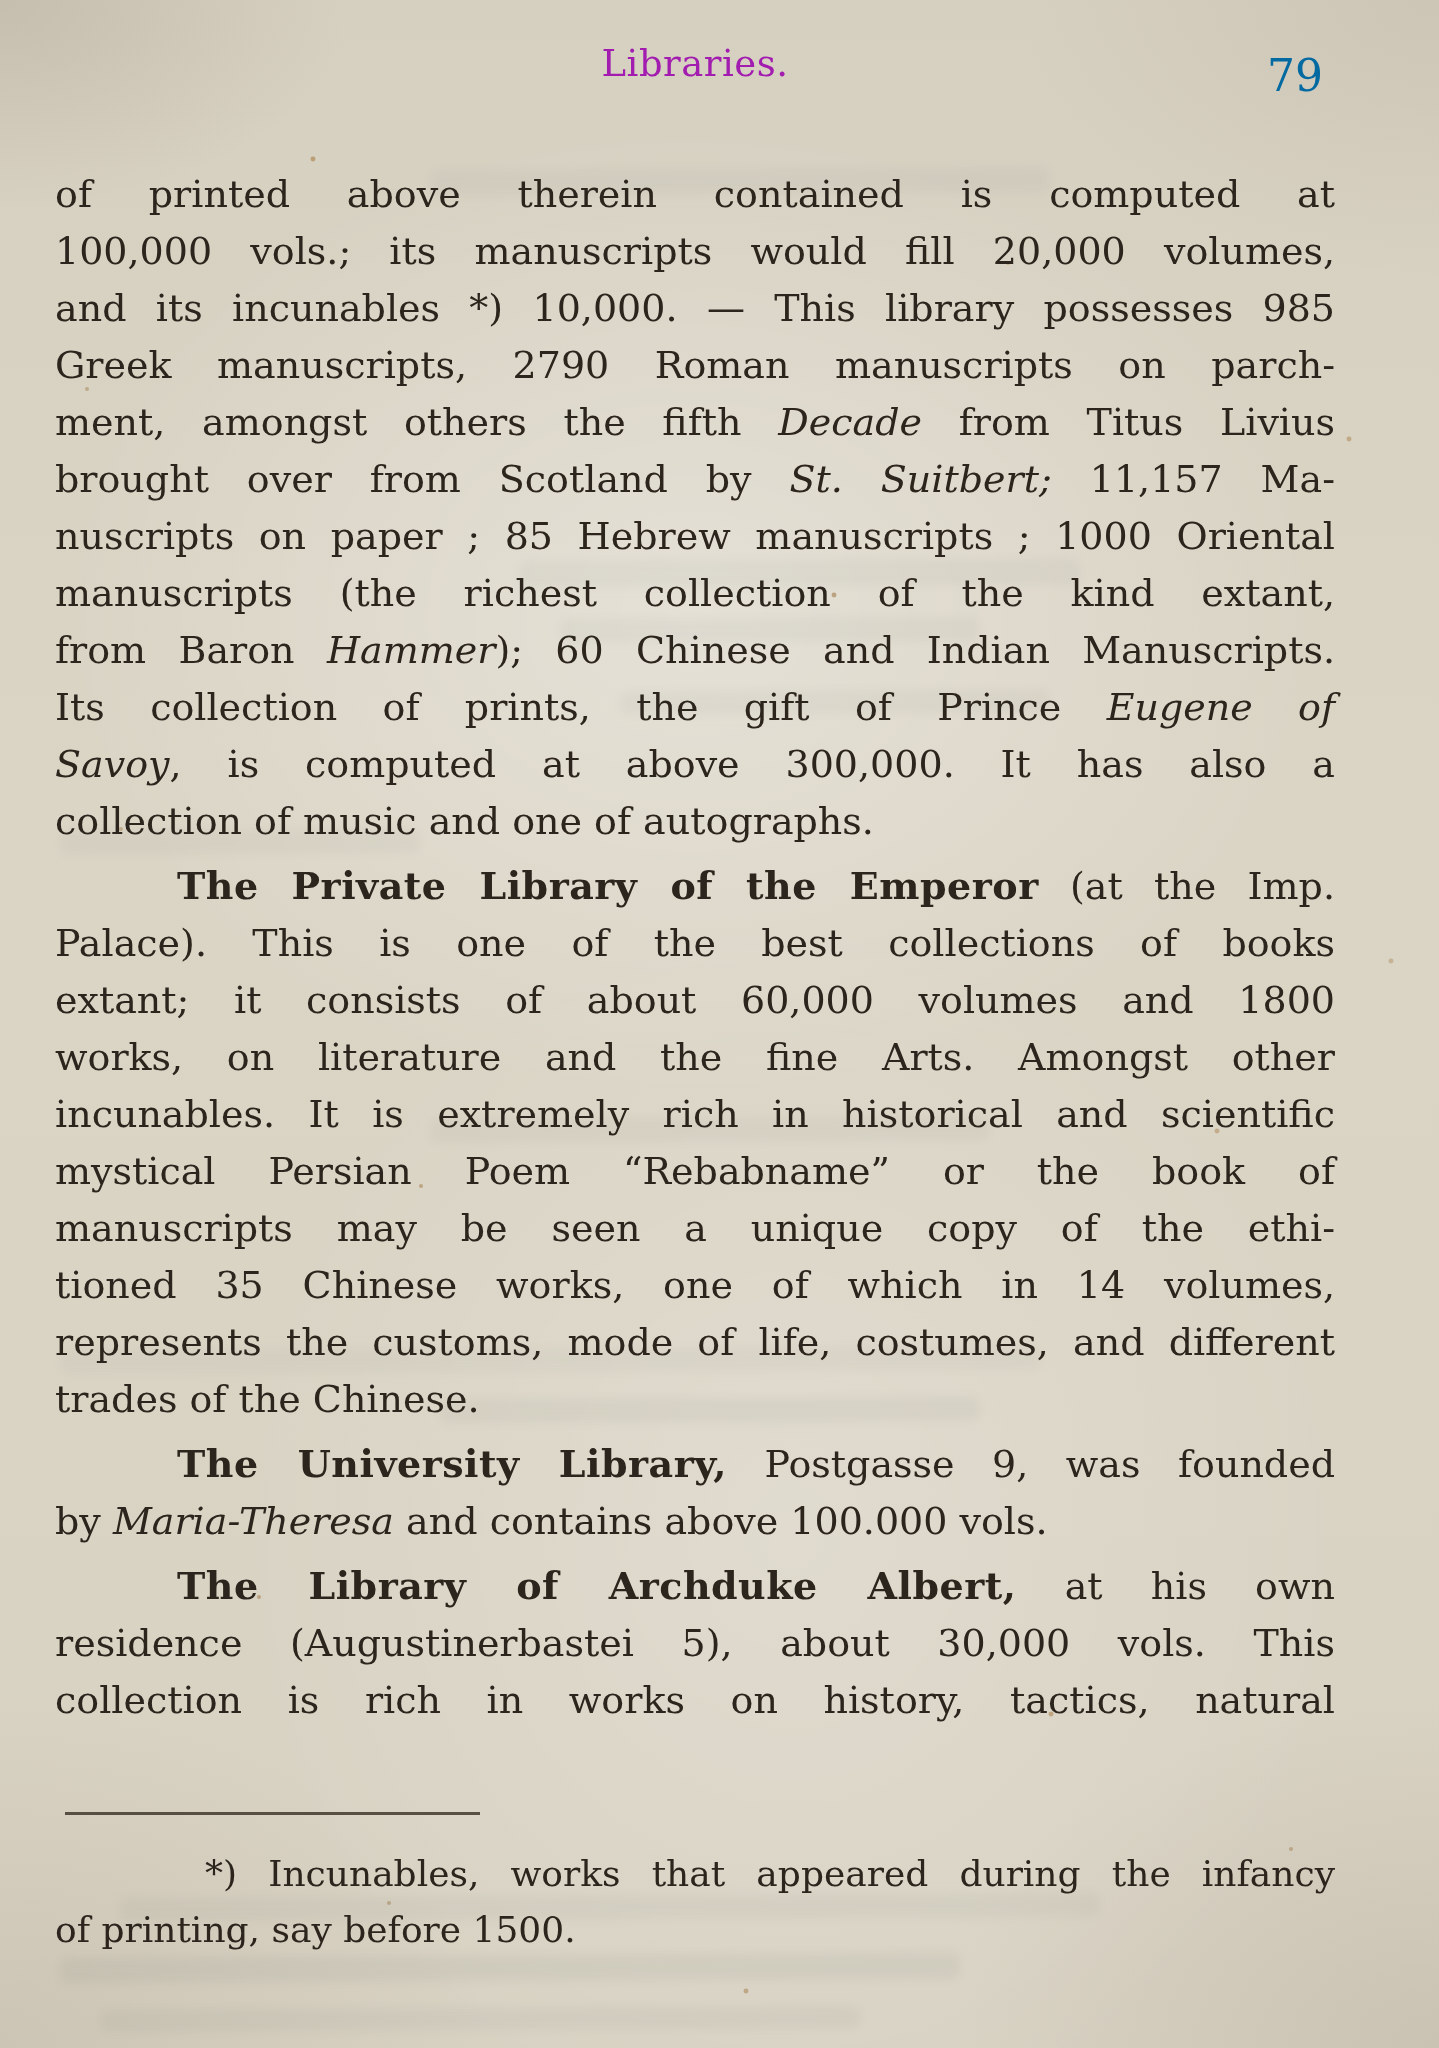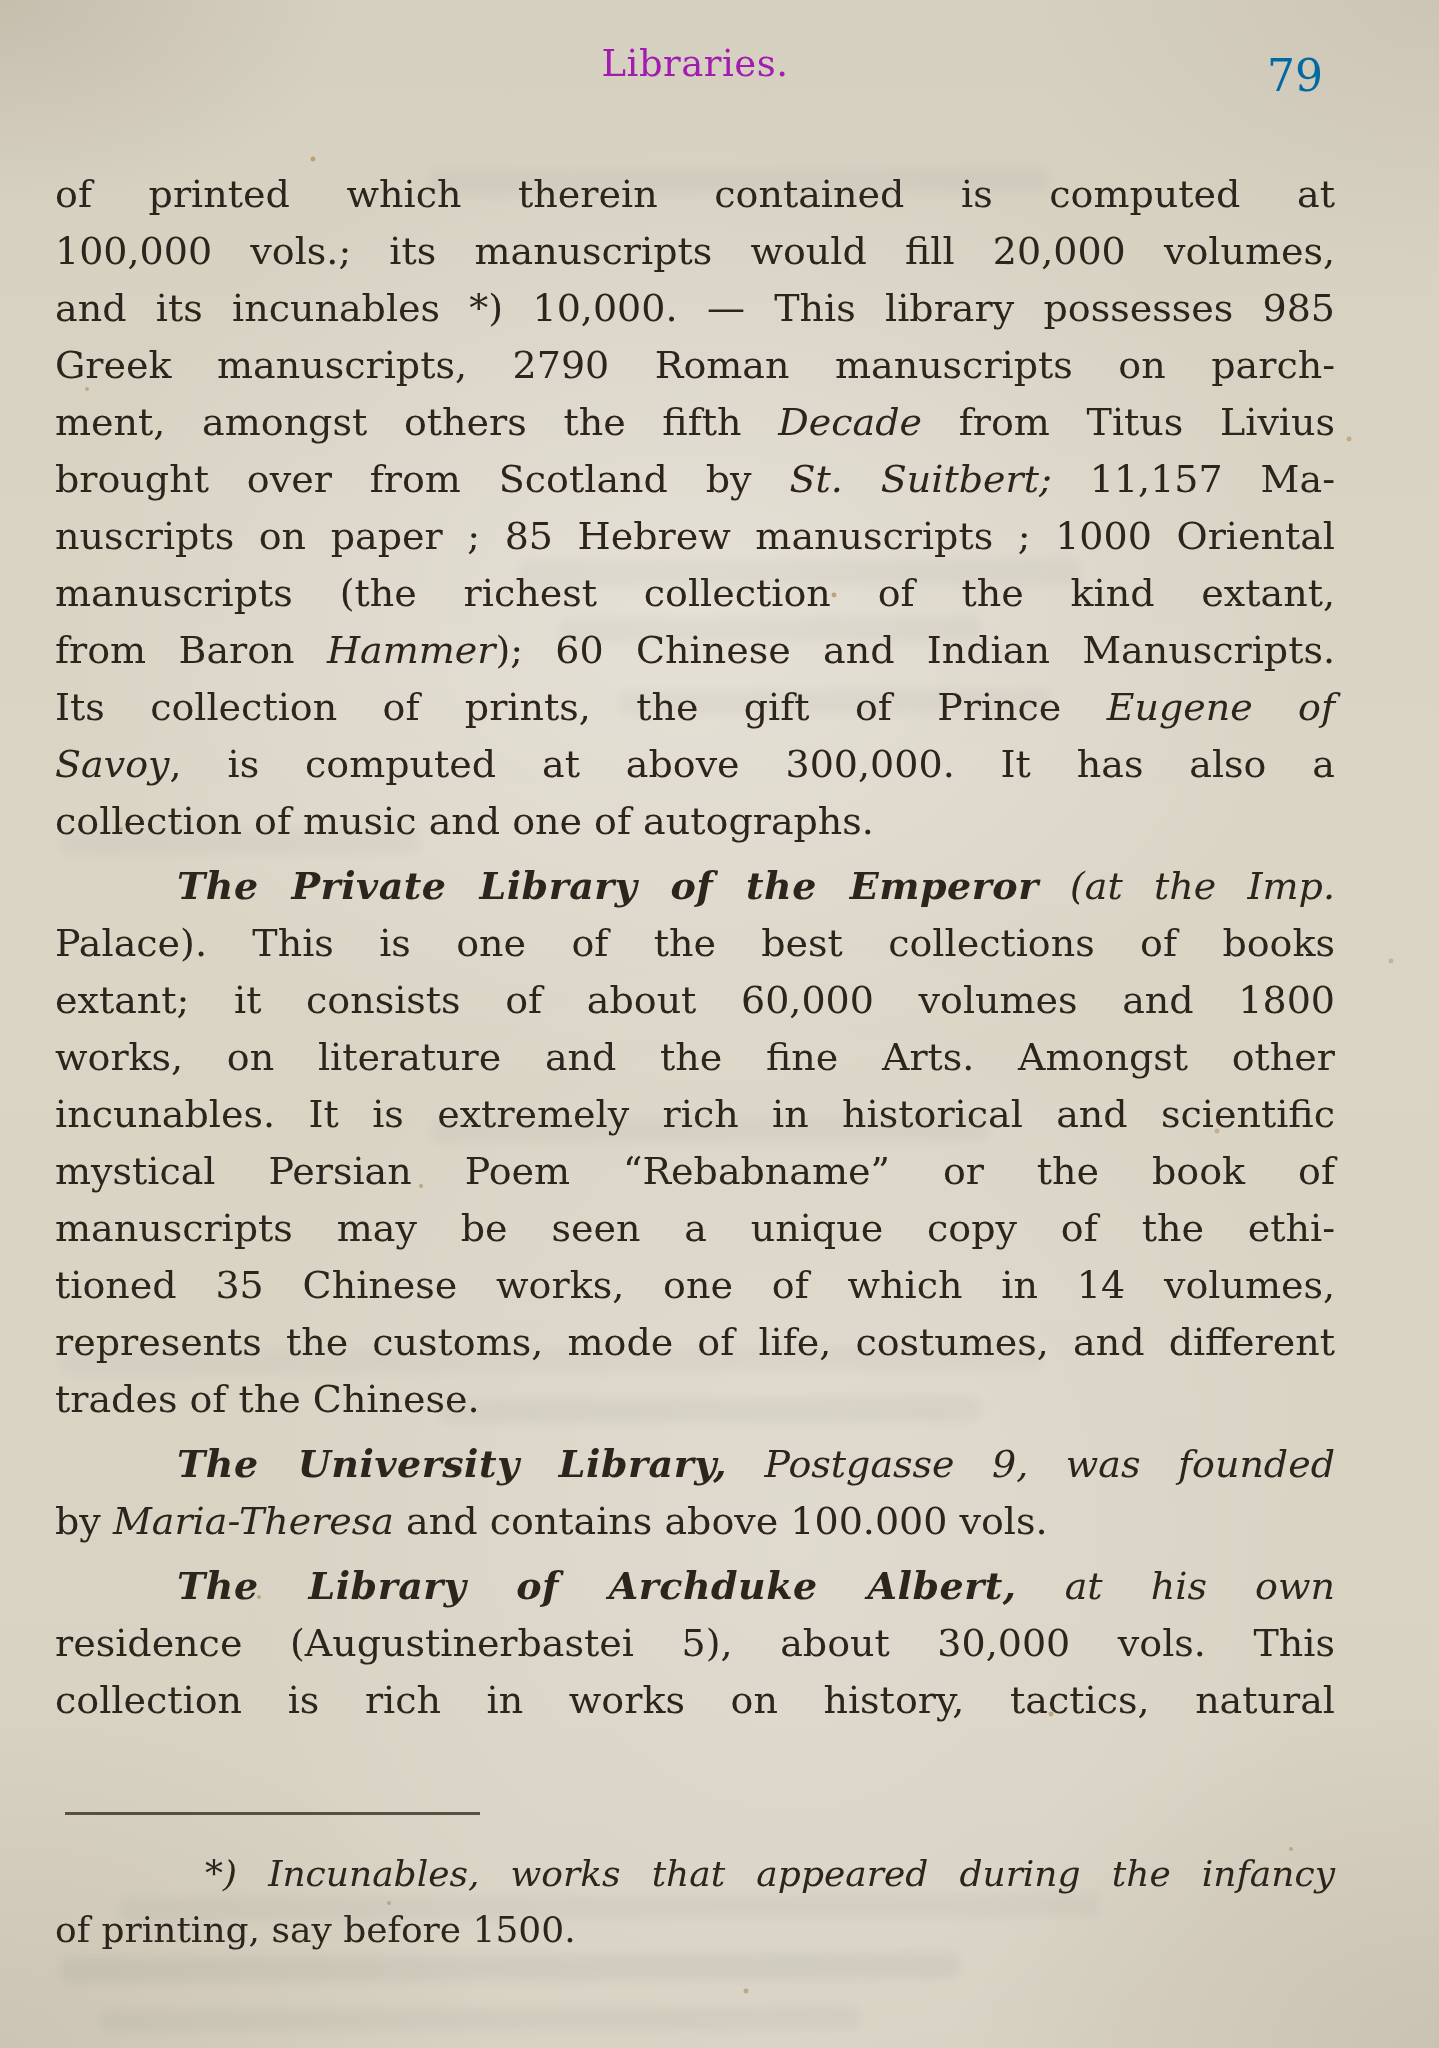--- a/index.html
+++ b/index.html
@@ -67,21 +67,21 @@
   .text-column{
     position:absolute;left:55px;top:166px;width:1280px;color:#2c251d;
     font-size:38px;line-height:57px;
   }
   .paragraph{margin:0 0 7px 0;}
   .line{
     text-align:justify;text-align-last:justify;
     white-space:normal;
   }
   .line.lastline{text-align-last:left;}
-  .line.indent{padding-left:122px;font-style:italic;}
+  .line.indent{padding-left:122px;}
   .seg-i{font-style:italic;}
   .seg-b{font-weight:bold;letter-spacing:.5px;}
 
   .footnote-rule{
     position:absolute;left:65px;top:1812px;width:415px;height:3px;
     background:#41382c;opacity:.85;
   }
   .footnote{
     position:absolute;left:55px;top:1846px;width:1280px;color:#2c251d;
     font-size:36px;line-height:56px;
@@ -108,21 +108,21 @@
 <div class="ghost g10"></div>
 <div class="ghost g11"></div>
 
 <div class="header-row">
   <div class="running-title">Libraries.</div>
   <div class="page-number">79</div>
 </div>
 
 <div class="text-column" id="text-column">
     <div class="paragraph">
-      <div class="line"><span class="seg-n">of printed which therein contained is computed at</span></div>
+      <div class="line"><span class="seg-n">of printed above therein contained is computed at</span></div>
       <div class="line"><span class="seg-n">100,000 vols.; its manuscripts would fill 20,000 volumes,</span></div>
       <div class="line"><span class="seg-n">and its incunables *) 10,000. — This library possesses 985</span></div>
       <div class="line"><span class="seg-n">Greek manuscripts, 2790 Roman manuscripts on parch-</span></div>
       <div class="line"><span class="seg-n">ment, amongst others the fifth </span><span class="seg-i">Decade</span><span class="seg-n"> from Titus Livius</span></div>
       <div class="line"><span class="seg-n">brought over from Scotland by </span><span class="seg-i">St. Suitbert;</span><span class="seg-n"> 11,157 Ma-</span></div>
       <div class="line"><span class="seg-n">nuscripts on paper ; 85 Hebrew manuscripts ; 1000 Oriental</span></div>
       <div class="line"><span class="seg-n">manuscripts (the richest collection of the kind extant,</span></div>
       <div class="line"><span class="seg-n">from Baron </span><span class="seg-i">Hammer</span><span class="seg-n">); 60 Chinese and Indian Manuscripts.</span></div>
       <div class="line"><span class="seg-n">Its collection of prints, the gift of Prince </span><span class="seg-i">Eugene of</span></div>
       <div class="line"><span class="seg-i">Savoy</span><span class="seg-n">, is computed at above 300,000. It has also a</span></div>

